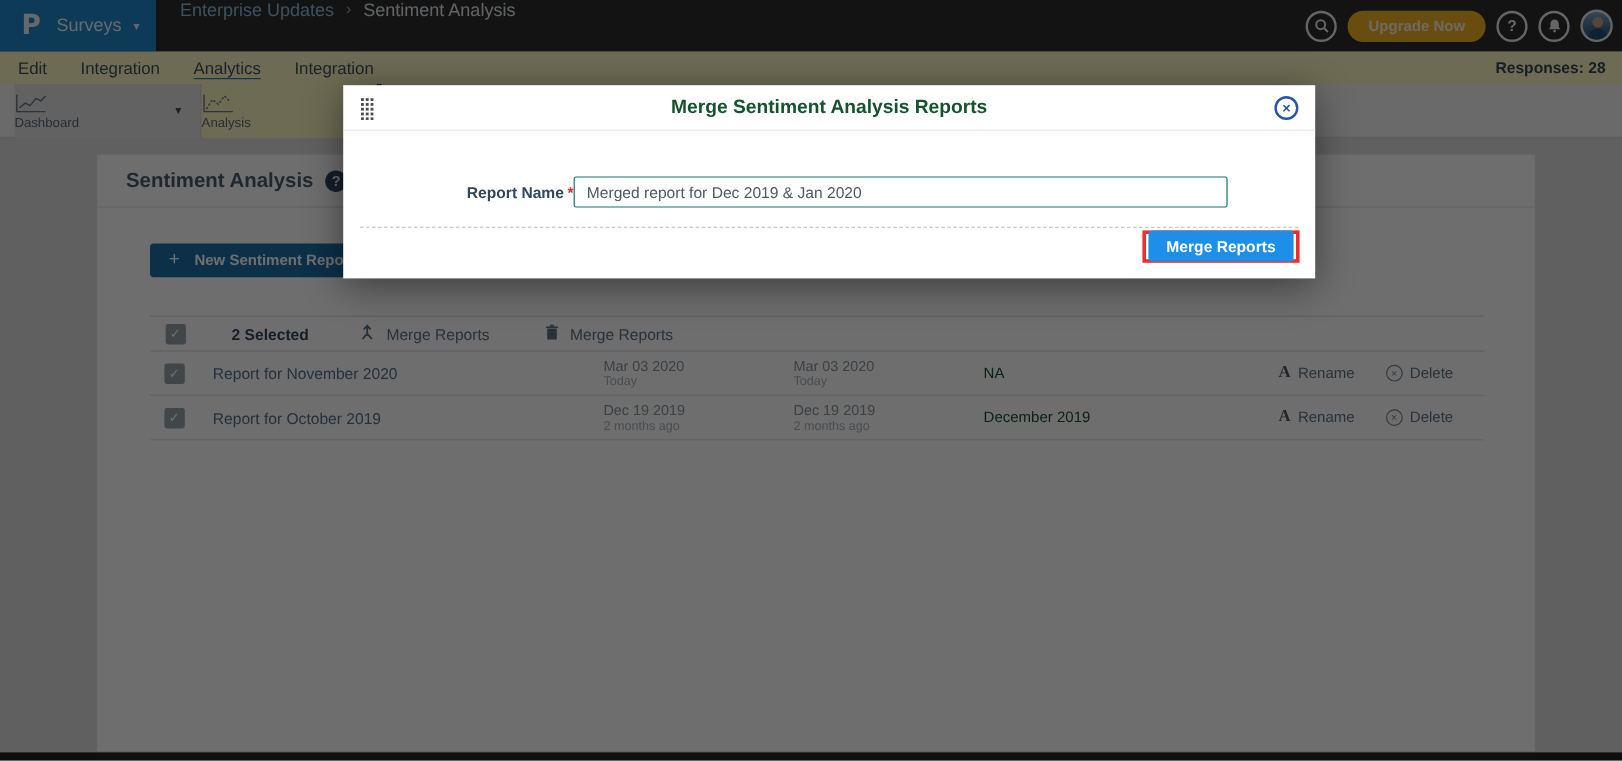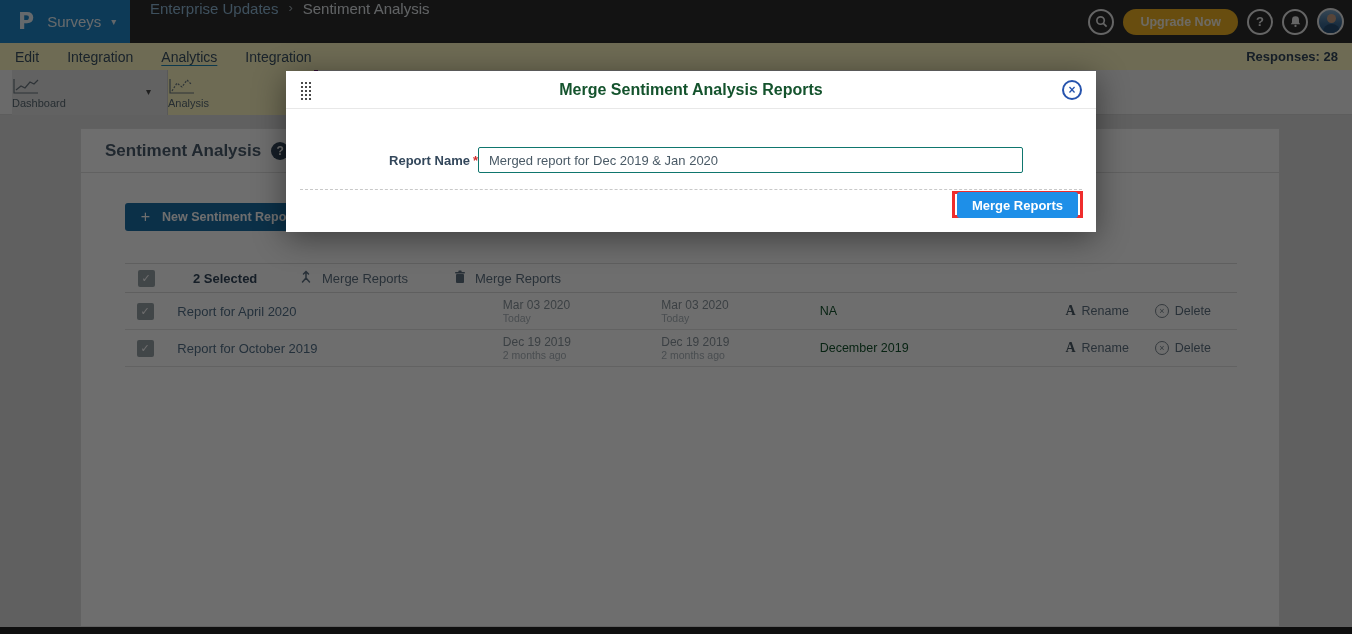--- a/index.html
+++ b/index.html
@@ -189,21 +189,21 @@
                 </svg>
             </span>
             <span>Merge Reports</span>
           </span>
         </div>
 
         <div class="t-row">
           <span class="cb-cell">
               <span class="checkbox">✓</span>
             </span>
-          <span class="row-name">Report for April 2020</span>
+          <span class="row-name">Report for November 2020</span>
           <span class="date-cell">
             <div class="date-main">Mar 03 2020</div>
             <div class="date-sub">Today</div>
           </span>
           <span class="date-cell">
             <div class="date-main">Mar 03 2020</div>
             <div class="date-sub">Today</div>
           </span>
           <span class="period-cell">NA</span>
           <span class="row-action">

